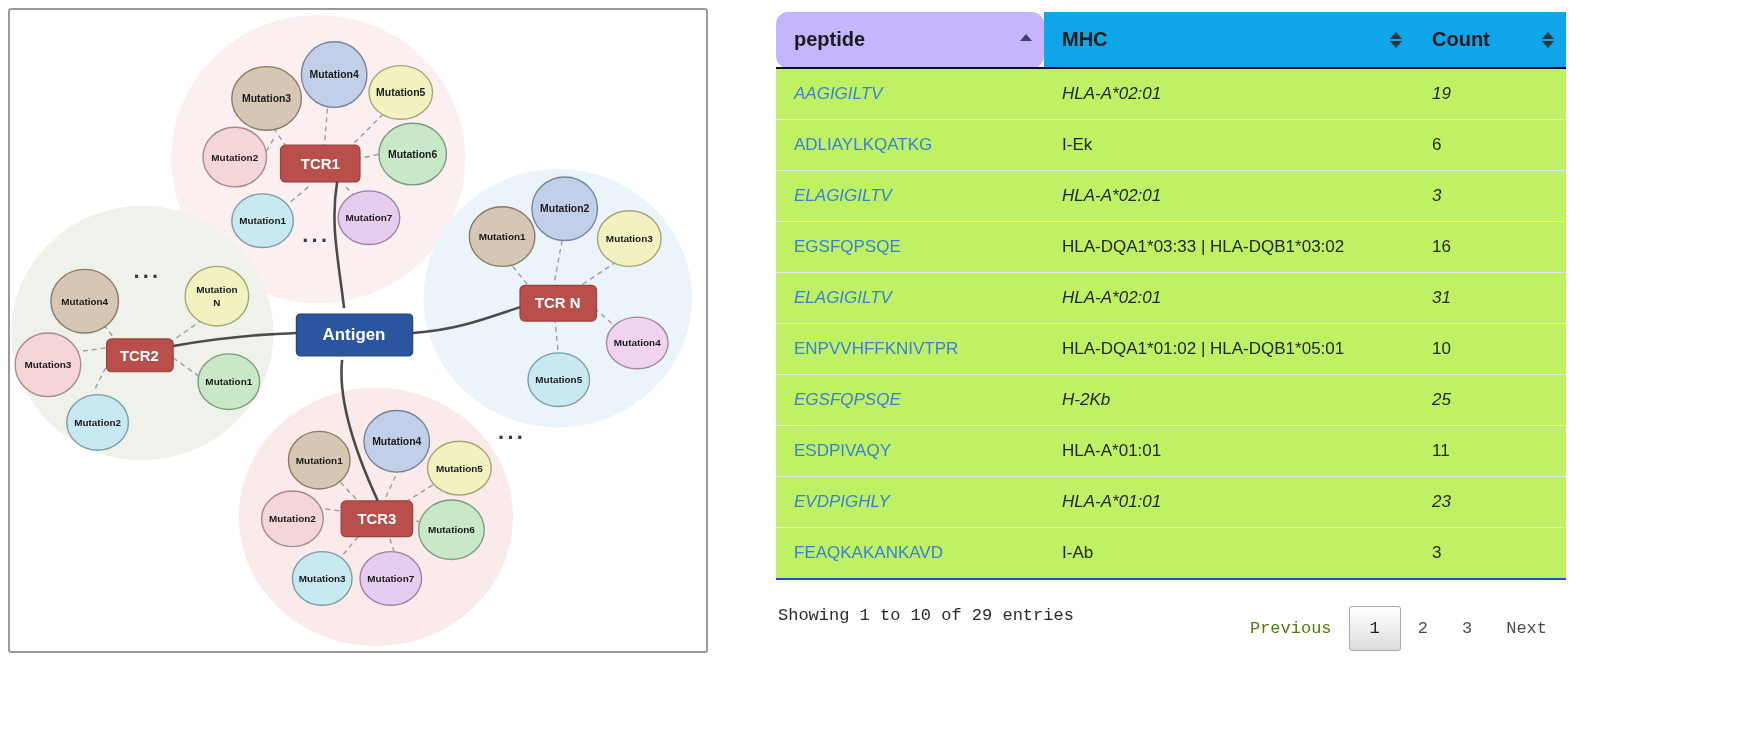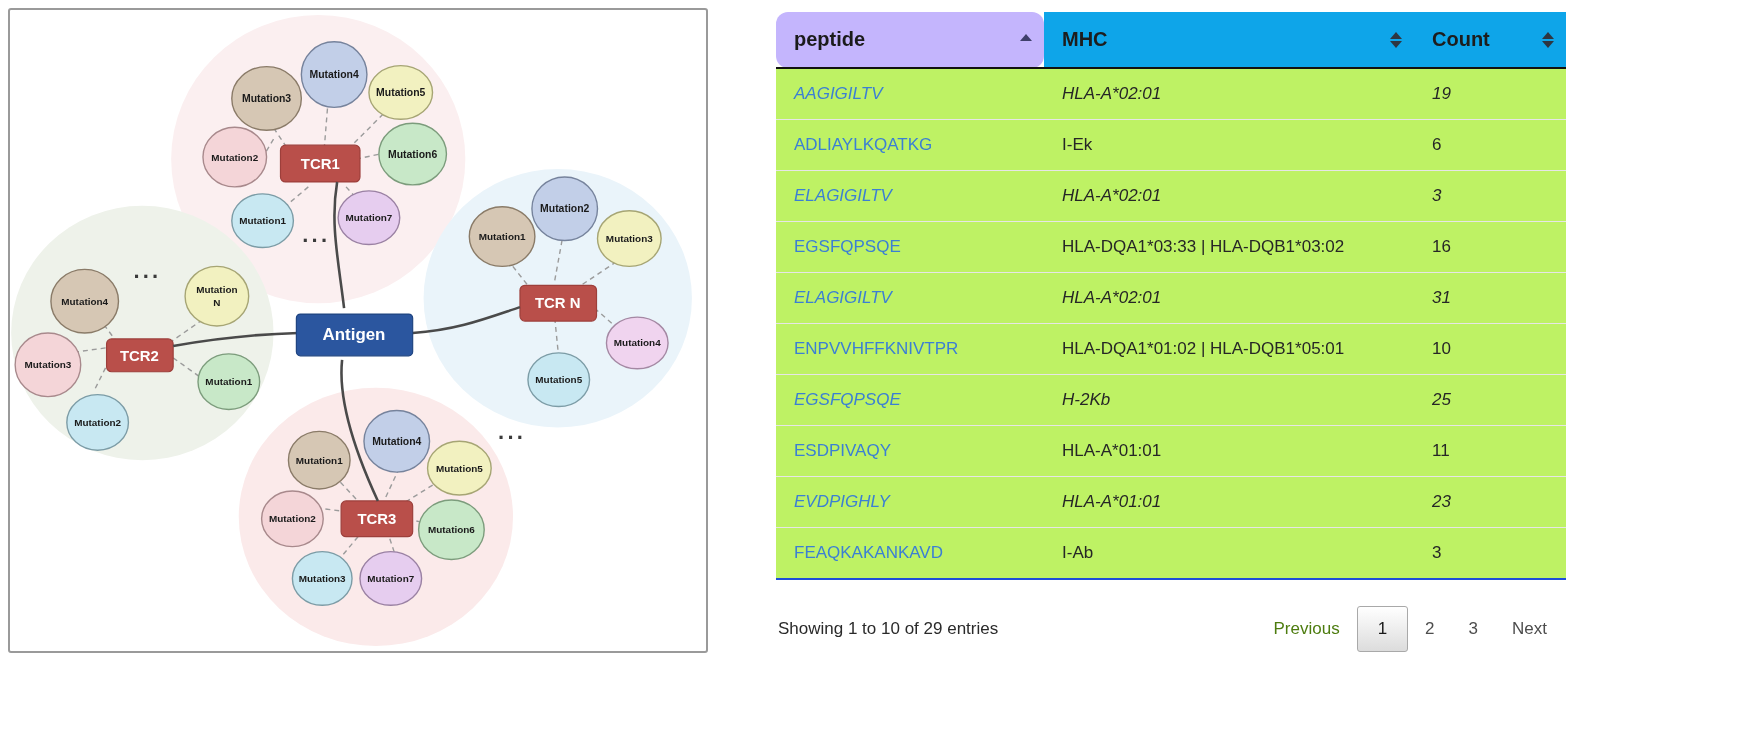--- a/index.html
+++ b/index.html
@@ -150,23 +150,24 @@
   }
   td.count { color: #333; margin-top: 18px; }
 
   col.c-pep { width: 268px; }
   col.c-mhc { width: 370px; }
   col.c-cnt { width: 152px; }
 
   #table-footer {
     width: 790px;
     display: flex;
-    align-items: center;
+    align-items: flex-start;
     margin-top: 26px;
     padding: 0 2px 0 2px;
+    font-family: Liberation Mono, monospace;
   }
   #showing-info {
     font-size: 17px;
     color: #2a2a2a;
     white-space: nowrap;
   }
   #pagination {
     margin-left: auto;
     display: flex;
     align-items: center;

